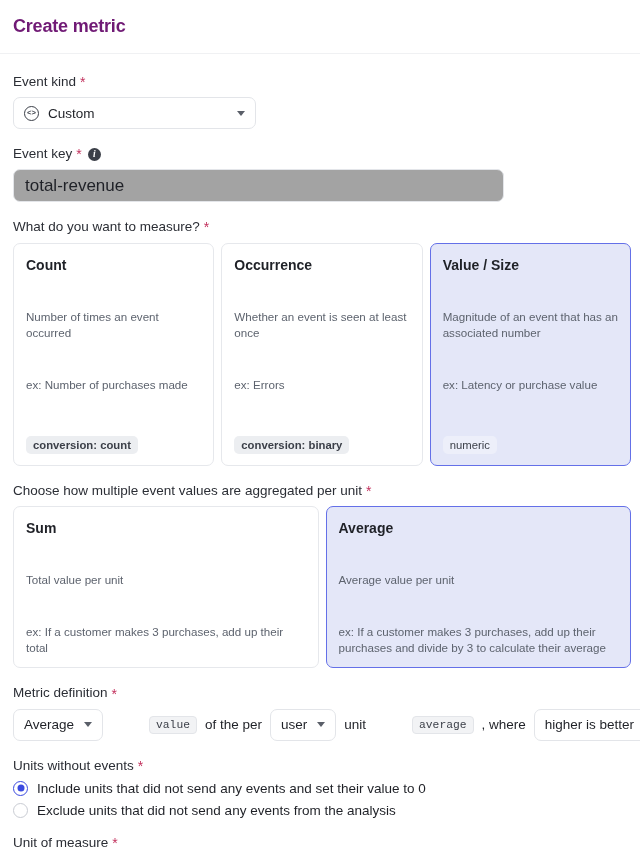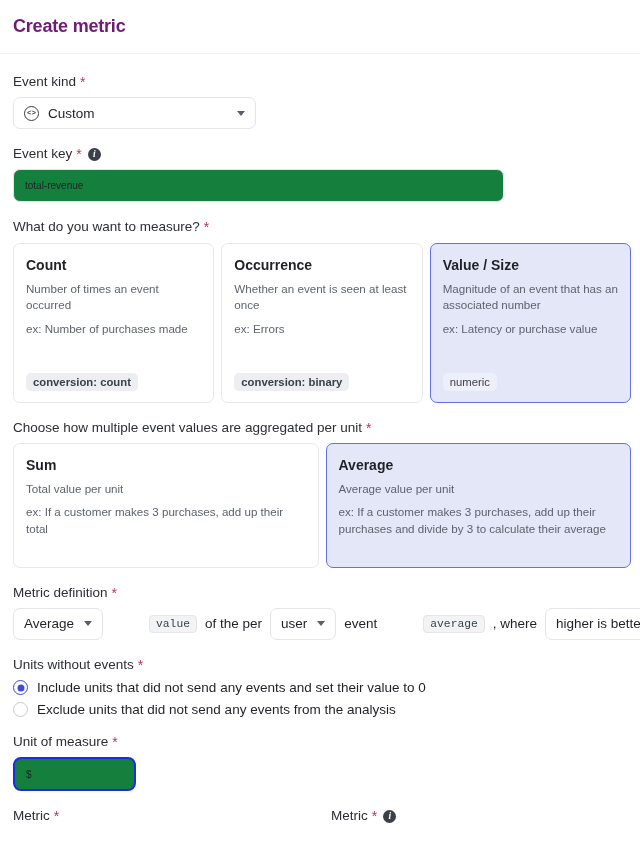--- a/index.html
+++ b/index.html
@@ -96,44 +96,45 @@
     flex: none;
   }
 
   
   .text-input {
     width: 491px;
     height: 33px;
     border: 1px solid #e3e5e9;
     border-radius: 7px;
     padding: 0 11px;
-    font-size: 10px;
+    font-size: 17px;
     font-family: "Liberation Sans", sans-serif;
     color: #1f2127;
-    background: #15803d;
+    background: #a3a3a3;
     outline: none;
   }
   .text-input.focused {
     width: 123px;
     border: 2px solid #1c2ce0;
     border-radius: 8px;
     height: 34px;
   }
 
   
   .card-row { display: flex; gap: 7px; }
   .opt-card {
     border: 1px solid #e6e8ec;
     border-radius: 7px;
     background: #fff;
     padding: 13px 12px 11px 12px;
     flex: 1;
     display: flex;
     flex-direction: column;
     cursor: pointer;
+    gap: 28px;
   }
   .opt-card.selected {
     background: #e4e7f8;
     border: 1px solid #6470e8;
   }
   .opt-title {
     font-size: 14px;
     font-weight: bold;
     color: #1f2127;
     margin-bottom: 8px;
@@ -341,21 +342,21 @@
       <div class="def-select">
         <span>Average</span>
         <span class="caret"></span>
       </div>
       <span class="code-chip">value</span>
       <span class="def-text">of the per</span>
       <div class="def-select">
         <span>user</span>
         <span class="caret"></span>
       </div>
-      <span class="def-text">event</span>
+      <span class="def-text">unit</span>
       <span class="code-chip">average</span>
       <span class="def-text">, where</span>
       <div class="def-select">
         <span>higher is better</span>
         <span class="caret"></span>
       </div>
     </div>
   </div>
 
   <div class="field-block">

